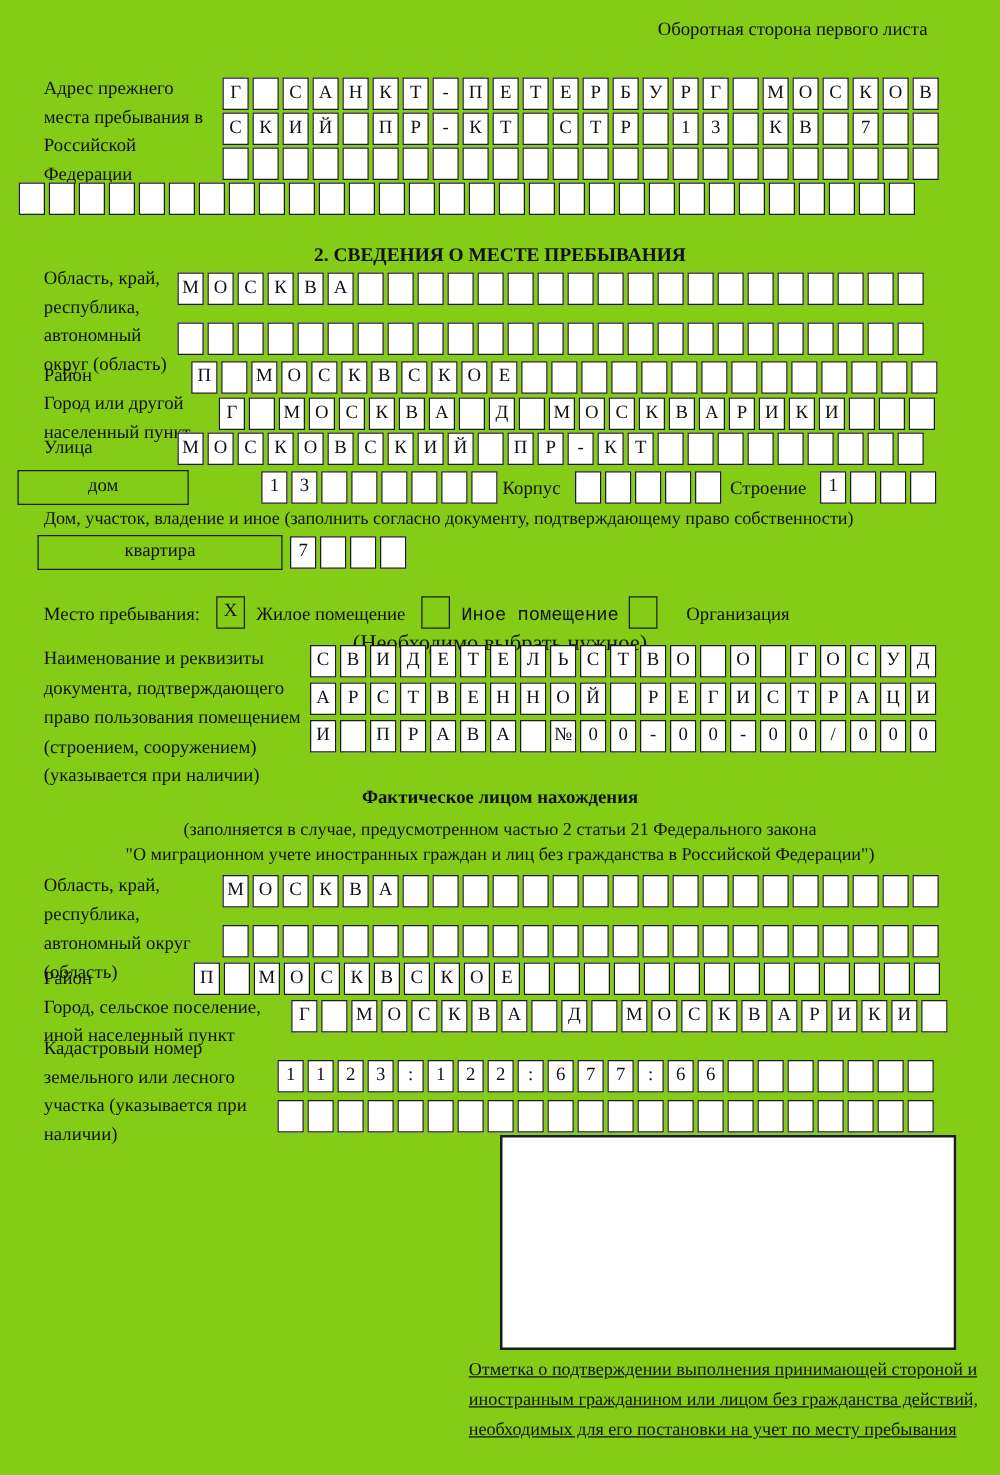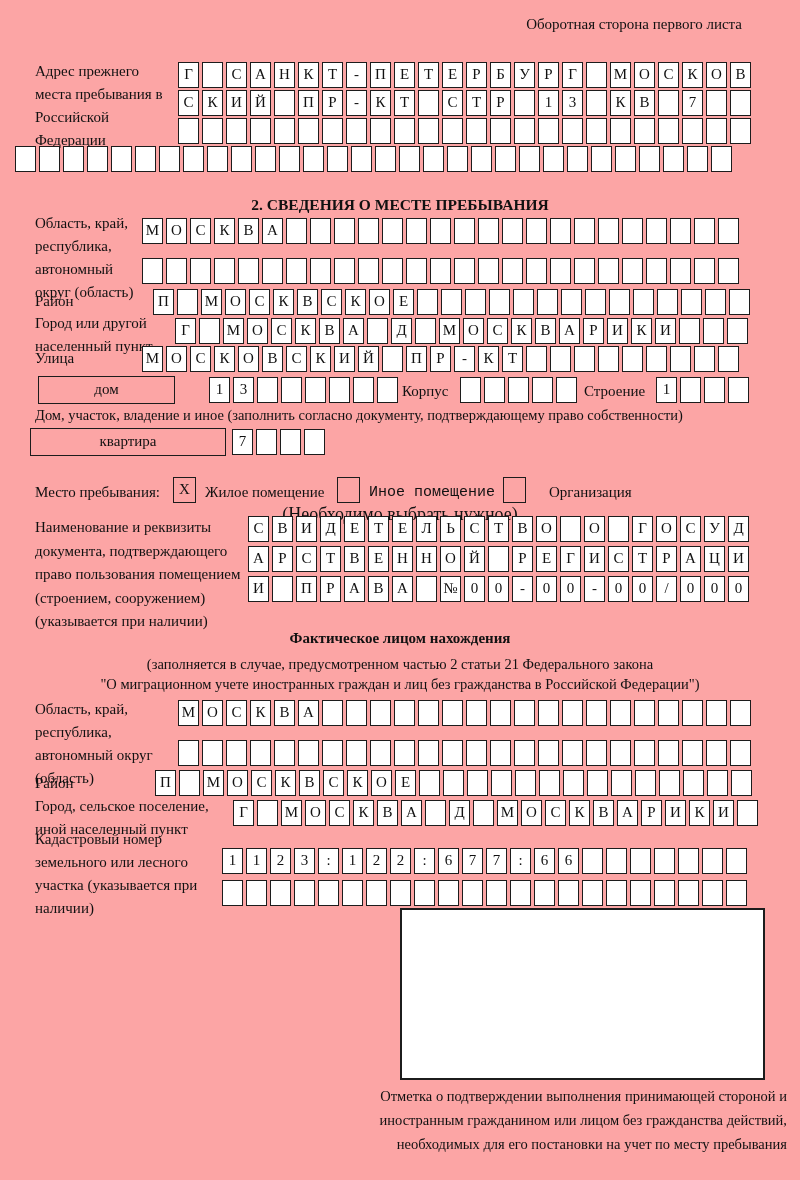--- a/index.html
+++ b/index.html
@@ -1,18 +1,18 @@
 <!DOCTYPE html>
 <html><head>
 <meta charset="utf-8">
 <style>
   html,body { margin:0; padding:0; background:#fff; }
   #page {
     position:relative; width:800px; height:1180px; margin:0 auto;
-    background:#fca5a5; color:#111;
+    background:#84cc16; color:#111;
     font-family:"Liberation Serif","DejaVu Serif",serif;
     overflow:hidden;
   }
   .lbl { position:absolute; font-size:15px; line-height:23px; }
   .cellrow { position:absolute; display:flex; white-space:nowrap; }
   .cell {
     flex:none; width:21px; height:26px; margin-right:3px;
     border:1.6px solid #1c1c1c; box-sizing:border-box;
     text-align:center; font-size:15px; line-height:22px; background:#fff;
   }
@@ -39,21 +39,21 @@
   #sec2Title   { top:196px; }
   #lblObl1     { left:35px; top:212px; width:112px; }
   #obl1R1      { left:142px; top:218px; }
   #obl1R2      { left:142px; top:258px; }
   #lblRaion1   { left:35px; top:290px; }
   #raion1R     { left:153px; top:289px; }
   #lblGorod1   { left:35px; top:312px; width:150px; }
   #gorod1R     { left:175px; top:318px; }
   #lblUl       { left:35px; top:347px; }
   #ulR         { left:142px; top:346px; }
-  #domBox      { left:38px;  top:376px; width:137px; }
+  #domBox      { left:14px;  top:376px; width:137px; }
   #domCells    { left:209px; top:377px; }
   #lblKorpus   { left:402px; top:380px; }
   #korpusCells { left:460px; top:377px; }
   #lblStroenie { left:584px; top:380px; }
   #stroenieCells{ left:656px; top:377px; }
   #noteDom     { left:35px; top:407px; }
   #kvBox       { left:30px;  top:428px; width:196px; }
   #kvCells     { left:232px; top:429px; }
   #noteKv      { left:35px; top:459px; }
   #lblMesto    { left:35px;  top:481px; }
@@ -77,21 +77,21 @@
   #lblRaion2   { left:35px; top:772px; }
   #raion2R     { left:155px; top:770px; }
   #lblGorod2   { left:35px; top:795px; width:200px; }
   #gorod2R     { left:233px; top:800px; }
   #lblKad      { left:35px; top:828px; width:175px; }
   #kadR1       { left:222px; top:848px; }
   #kadR2       { left:222px; top:880px; }
   #stampBox    { position:absolute; left:400px; top:908px; width:365px; height:172px;
                  border:2px solid #1c1c1c; box-sizing:border-box; background:#fff; }
   #stampCap    { position:absolute; left:375px; top:1084px; width:412px;
-                 text-align:right; font-size:14.5px; line-height:24px; }
+                 text-align:left; font-size:14.5px; line-height:24px;text-decoration:underline; }
 </style>
 </head>
 <body>
 
 <div id="page">
 
   <div id="hdr">Оборотная сторона первого листа</div>
 
   <div id="lblPrev" class="lbl">Адрес прежнего места пребывания в Российской Федерации</div>
   <div id="prevR1" class="cellrow">

